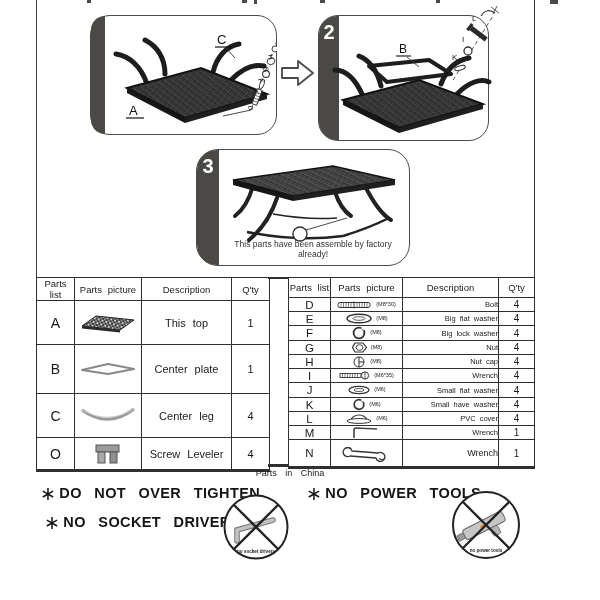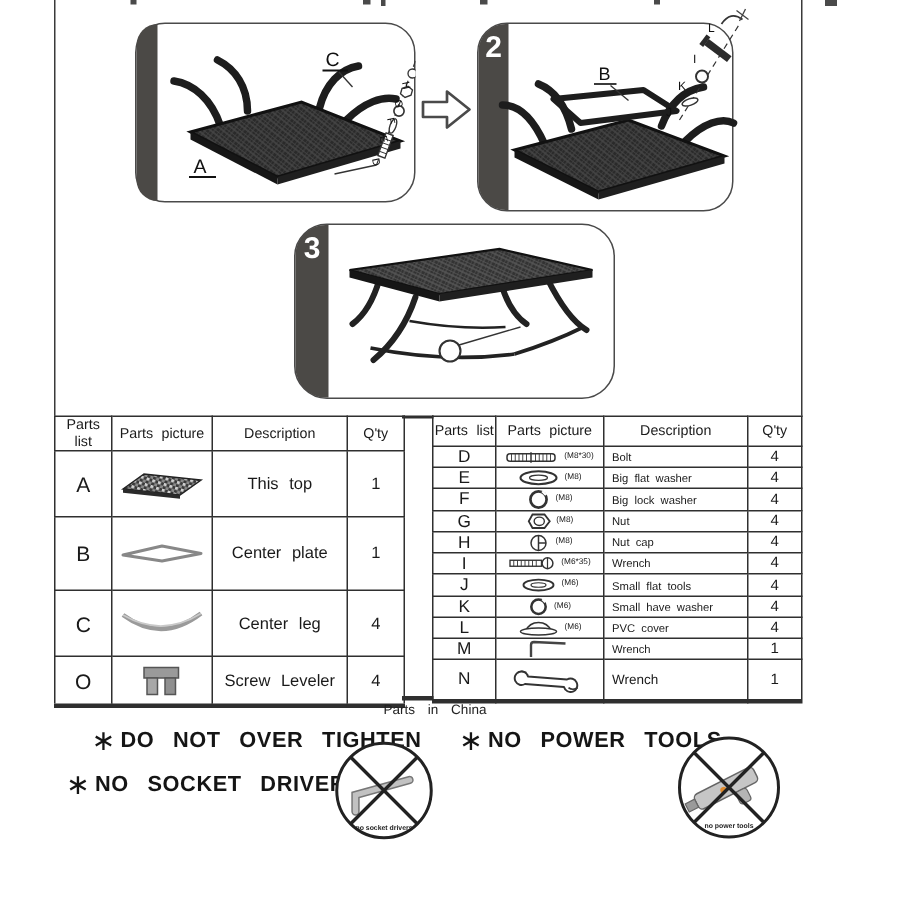--- a/index.html
+++ b/index.html
@@ -29,21 +29,21 @@
       border:1.6px solid #2f2f2f;border-bottom-width:3px;}
   table.parts th,table.parts td{border:1px solid #2f2f2f;padding:0;text-align:center;
       vertical-align:middle;overflow:hidden;}
   table.parts th{font-weight:normal;font-size:9.5px;word-spacing:3px;}
   #tableL{left:36px;top:277px;width:233px;}
   #tableR{left:288px;top:277px;width:246px;}
   #tableL .pid{font-size:14px;}
   #tableL .desc{font-size:11px;word-spacing:4px;}
   #tableL .qty{font-size:11px;}
   #tableR .pid{font-size:11.5px;}
-  #tableR .desc{font-size:7.5px;text-align:left;padding-left:5px;word-spacing:2px;}
+  #tableR .desc{font-size:7.5px;text-align:right;padding-left:5px;word-spacing:2px;}
   #tableR .qty{font-size:10px;}
   .piccell{line-height:0;}
   .hw{display:inline-flex;align-items:center;justify-content:center;gap:3px;line-height:0;}
   .sizelbl{font-size:5.5px;color:#222;line-height:1;}
   .conn{position:absolute;background:#2f2f2f;}
   
   #madein{position:absolute;left:215px;top:468px;width:150px;text-align:center;
           font-size:9px;word-spacing:6px;color:#222;}
   .warn{position:absolute;font-weight:bold;font-size:14.5px;letter-spacing:.4px;
         word-spacing:8px;color:#151515;white-space:nowrap;}
@@ -169,20 +169,21 @@
     <path class="leg3" d="M148,28 C156,44 164,56 174,62"></path>
     <path d="M30,74 Q80,84 126,78" fill="none" stroke="#222" stroke-width="2.5"></path>
     <path d="M126,78 Q152,70 172,60" fill="none" stroke="#222" stroke-width="2.5"></path>
     <path d="M56,56 Q90,62 120,60" fill="none" stroke="#222" stroke-width="1.6"></path>
     <polygon points="16,22 116,8 178,22 76,38" fill="url(#mesh3)" stroke="#111" stroke-width="1.5"></polygon>
     <polygon points="16,22 76,38 76,43 16,27" fill="#161616"></polygon>
     <polygon points="76,38 178,22 178,27 76,43" fill="#1f1f1f"></polygon>
     <circle cx="83" cy="76" r="7" fill="#fff" stroke="#333" stroke-width="1.4"></circle>
     <path class="thin" d="M89,72 L130,60"></path>
   </svg>
+  <div class="caption">This parts have been assemble by factory already!</div>
 </div>
 
 <table id="tableL" class="parts">
   <colgroup>
       <col style="width:38px">
       <col style="width:67px">
       <col style="width:90px">
       <col style="width:38px">
     </colgroup>
   <tbody>
@@ -345,21 +346,21 @@
   <tr style="height:15px">
     <td class="pid">J</td>
     <td class="piccell"><span class="hw">
       <svg width="24" height="10" viewBox="0 0 24 10">
         <ellipse cx="12" cy="5" rx="10" ry="3.6" fill="#fff" stroke="#333" stroke-width="1.3"></ellipse>
         <ellipse cx="12" cy="5" rx="5" ry="1.5" fill="#fff" stroke="#333" stroke-width="0.8"></ellipse>
       </svg>
       <span class="sizelbl">(M6)</span>
           </span>
     </td>
-    <td class="desc">Small flat tools</td>
+    <td class="desc">Small flat washer</td>
     <td class="qty">4</td>
   </tr>
   <tr style="height:14px">
     <td class="pid">K</td>
     <td class="piccell"><span class="hw">
       <svg width="14" height="13" viewBox="0 0 14 13">
         <circle cx="7" cy="6.5" r="4.8" fill="#fff" stroke="#333" stroke-width="1.7"></circle>
         <line x1="9.5" y1="1.5" x2="11.5" y2="3.5" stroke="#fff" stroke-width="1.4"></line>
       </svg>
       <span class="sizelbl">(M6)</span>
@@ -408,21 +409,21 @@
     <td class="qty">1</td>
   </tr>
 </tbody>
   </table>
 
 <div class="conn" style="left:268px;top:277px;width:21px;height:1.6px"></div>
 <div class="conn" style="left:268px;top:464px;width:21px;height:3px"></div>
 
 <div id="madein">Parts in China</div>
 
-<div class="warn" style="left:61px;top:482px">
+<div class="warn" style="left:40px;top:482px">
   <span class="ast">∗</span><span>DO NOT OVER TIGHTEN</span>
 </div>
 <div class="warn" style="left:306px;top:482px">
   <span class="ast">∗</span><span>NO POWER TOOLS</span>
 </div>
 <div class="warn" style="left:44px;top:511px">
   <span class="ast">∗</span><span>NO SOCKET DRIVERS</span>
 </div>
 
 <svg class="prohib" style="left:221px;top:492px" width="70" height="70" viewBox="-35 -35 70 70">

